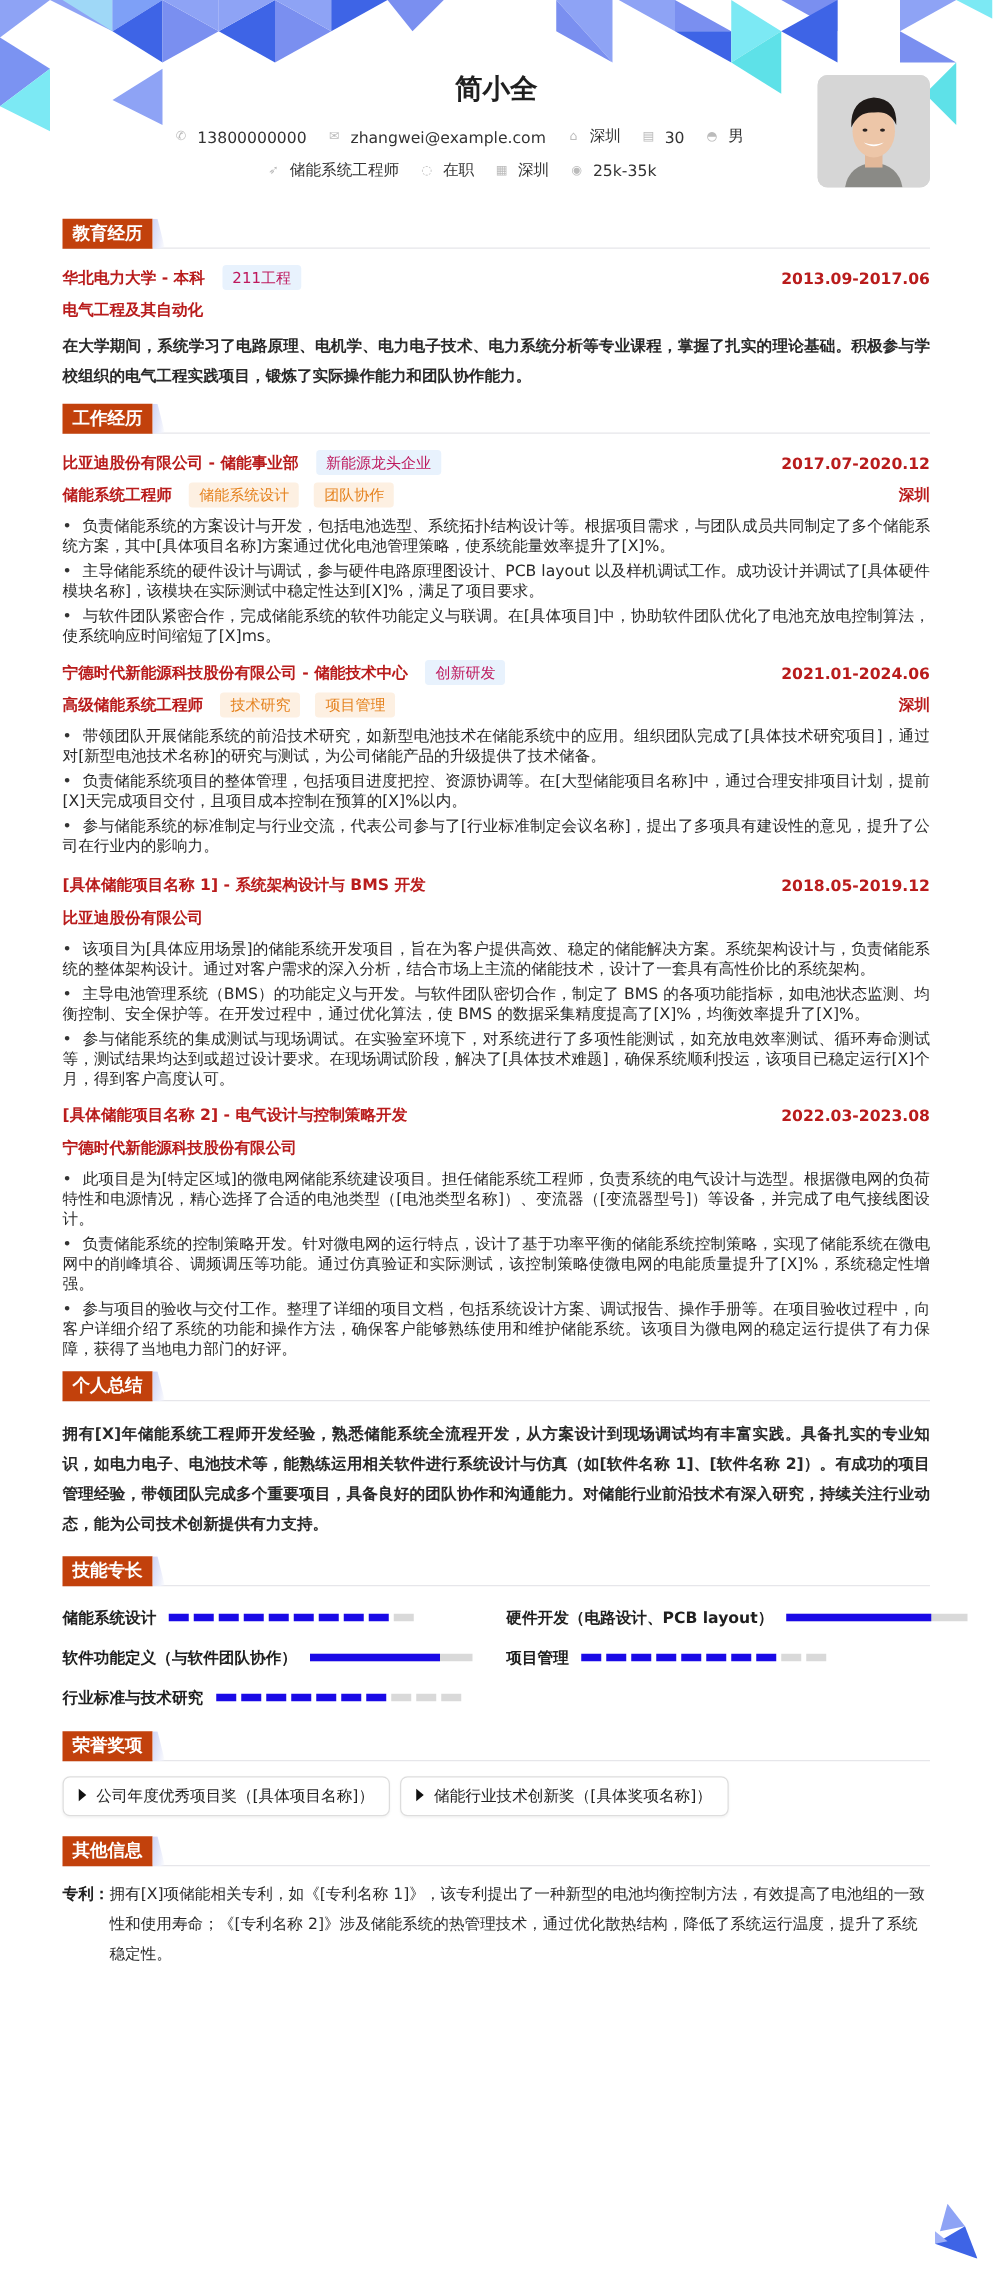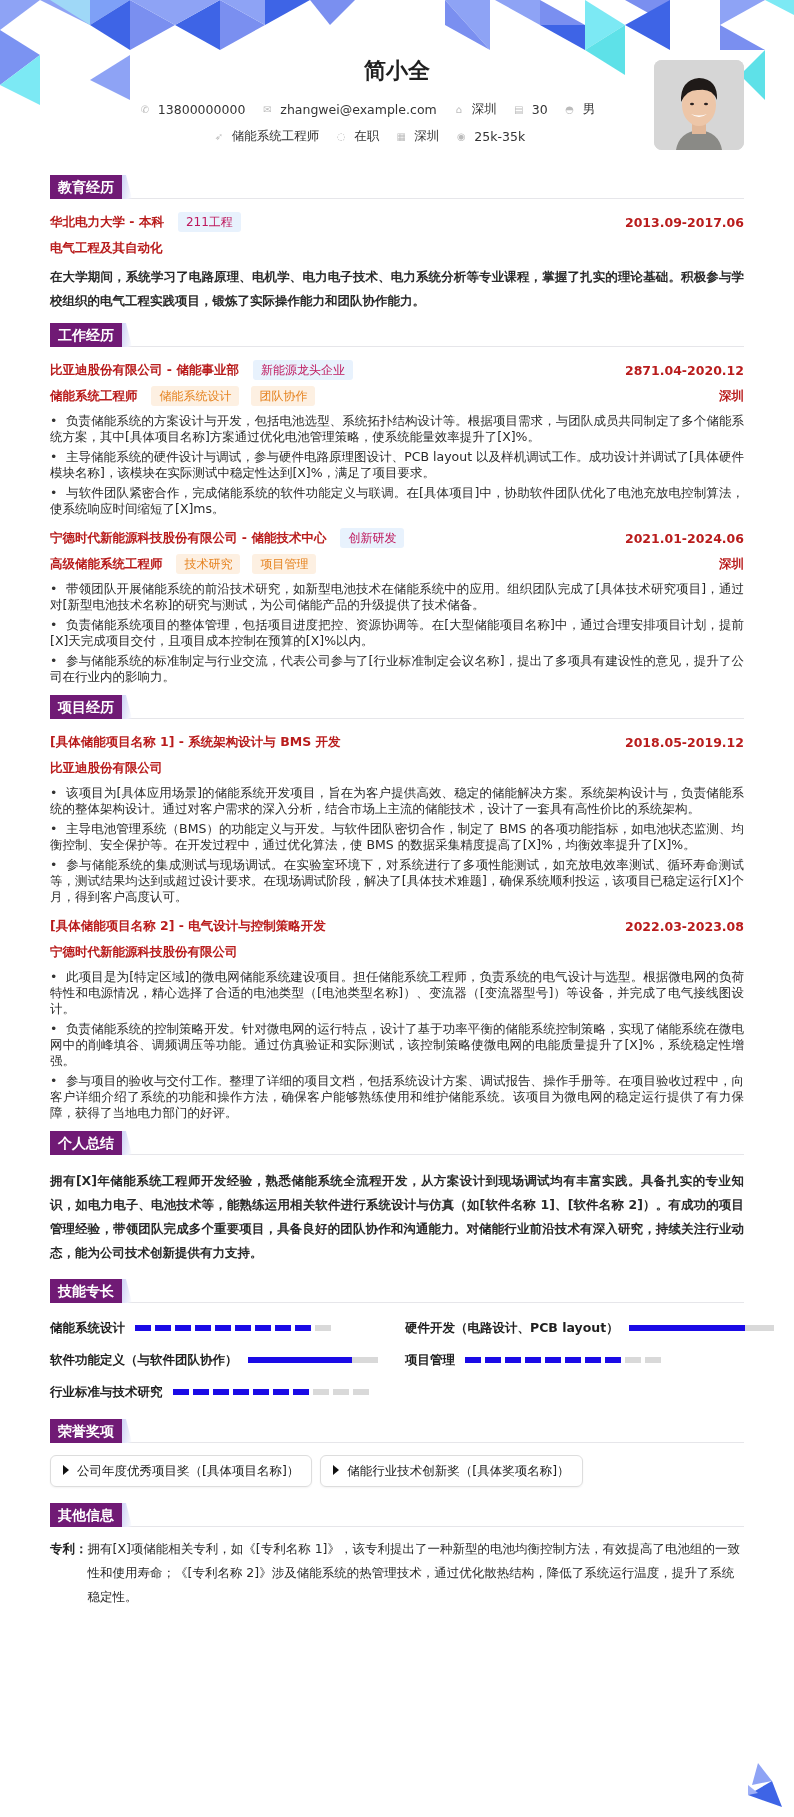--- a/index.html
+++ b/index.html
@@ -14,21 +14,21 @@
   .info-row { position: absolute; left: 0; width: 794px; display: flex; justify-content: center; align-items: center; font-size: 12.5px; color: #333; }
   .info-row.r1 { top: 101px; padding-right: 60px; }
   .info-row.r2 { top: 128px; padding-right: 56px; }
   .info-item { display: flex; align-items: center; margin: 0 8px; }
   .info-item .ic { width: 12px; height: 12px; margin-right: 7px; color: #bbb; font-size: 10px; line-height: 12px; text-align: center; }
   .avatar { position: absolute; left: 654px; top: 60px; width: 90px; height: 90px; border-radius: 8px; background: #d5d5d5; overflow: hidden; }
 
   .content { position: relative; z-index: 1; padding: 0 50px; }
   .section { margin-top: 10px; }
   .sec-head { position: relative; height: 24px; border-bottom: 1px solid #e6e6ea; margin-bottom: 10px; }
-  .sec-title { position: absolute; left: 0; top: 0; height: 24px; line-height: 24px; padding: 0 8px; background: #701a75; color: #fff; font-size: 14px; font-weight: bold; }
+  .sec-title { position: absolute; left: 0; top: 0; height: 24px; line-height: 24px; padding: 0 8px; background: #c2410c; color: #fff; font-size: 14px; font-weight: bold; }
   .sec-title::after { content: ""; position: absolute; right: -10px; top: 0; width: 10px; height: 24px; background: linear-gradient(100deg, #cfd4f7 0%, #eef0fb 70%, rgba(255,255,255,0) 100%); clip-path: polygon(0 0, 40% 0, 100% 100%, 0 100%); }
 
   .row { display: flex; justify-content: space-between; align-items: center; height: 26px; }
   .bold { font-weight: bold; font-size: 12.5px; color: #b91c1c; }
   .tag { display: inline-block; margin-left: 10px; padding: 0 8px; height: 20px; line-height: 20px; font-size: 12px; border-radius: 3px; }
   .tag.blue { background: #e8f2fd; color: #be185d; }
   .tag.orange { background: #fdf0e2; color: #e5821e; }
   .tag.orange + .tag.orange { margin-left: 8px; }
   .para { font-size: 12.5px; line-height: 24px; color: #2a2a2a; text-align: justify; font-weight: bold; }
   .bullets { list-style: none; }
@@ -171,21 +171,21 @@
     <div class="sec-head">
       <div class="sec-title">工作经历</div>
     </div>
 
     <div class="entry">
       <div class="row">
         <div>
           <span class="bold">比亚迪股份有限公司 - 储能事业部</span>
           <span class="tag blue">新能源龙头企业</span>
         </div>
-        <span class="bold">2871.04-2020.12</span>
+        <span class="bold">2017.07-2020.12</span>
       </div>
       <div class="row">
         <div>
           <span class="bold">储能系统工程师</span>
           <span class="tag orange">储能系统设计</span>
           <span class="tag orange">团队协作</span>
         </div>
         <span class="bold">深圳</span>
       </div>
       <ul class="bullets" style="margin-top:4px;">
@@ -213,23 +213,20 @@
       </div>
       <ul class="bullets" style="margin-top:4px;">
         <li>带领团队开展储能系统的前沿技术研究，如新型电池技术在储能系统中的应用。组织团队完成了[具体技术研究项目]，通过对[新型电池技术名称]的研究与测试，为公司储能产品的升级提供了技术储备。</li>
         <li>负责储能系统项目的整体管理，包括项目进度把控、资源协调等。在[大型储能项目名称]中，通过合理安排项目计划，提前[X]天完成项目交付，且项目成本控制在预算的[X]%以内。</li>
         <li>参与储能系统的标准制定与行业交流，代表公司参与了[行业标准制定会议名称]，提出了多项具有建设性的意见，提升了公司在行业内的影响力。</li>
       </ul>
     </div>
   </div>
 
   <div class="section">
-    <div class="sec-head">
-      <div class="sec-title">项目经历</div>
-    </div>
 
     <div class="entry">
       <div class="row">
         <span class="bold">[具体储能项目名称 1] - 系统架构设计与 BMS 开发</span>
         <span class="bold">2018.05-2019.12</span>
       </div>
       <div class="row">
         <span class="bold">比亚迪股份有限公司</span>
       </div>
       <ul class="bullets" style="margin-top:4px;">

